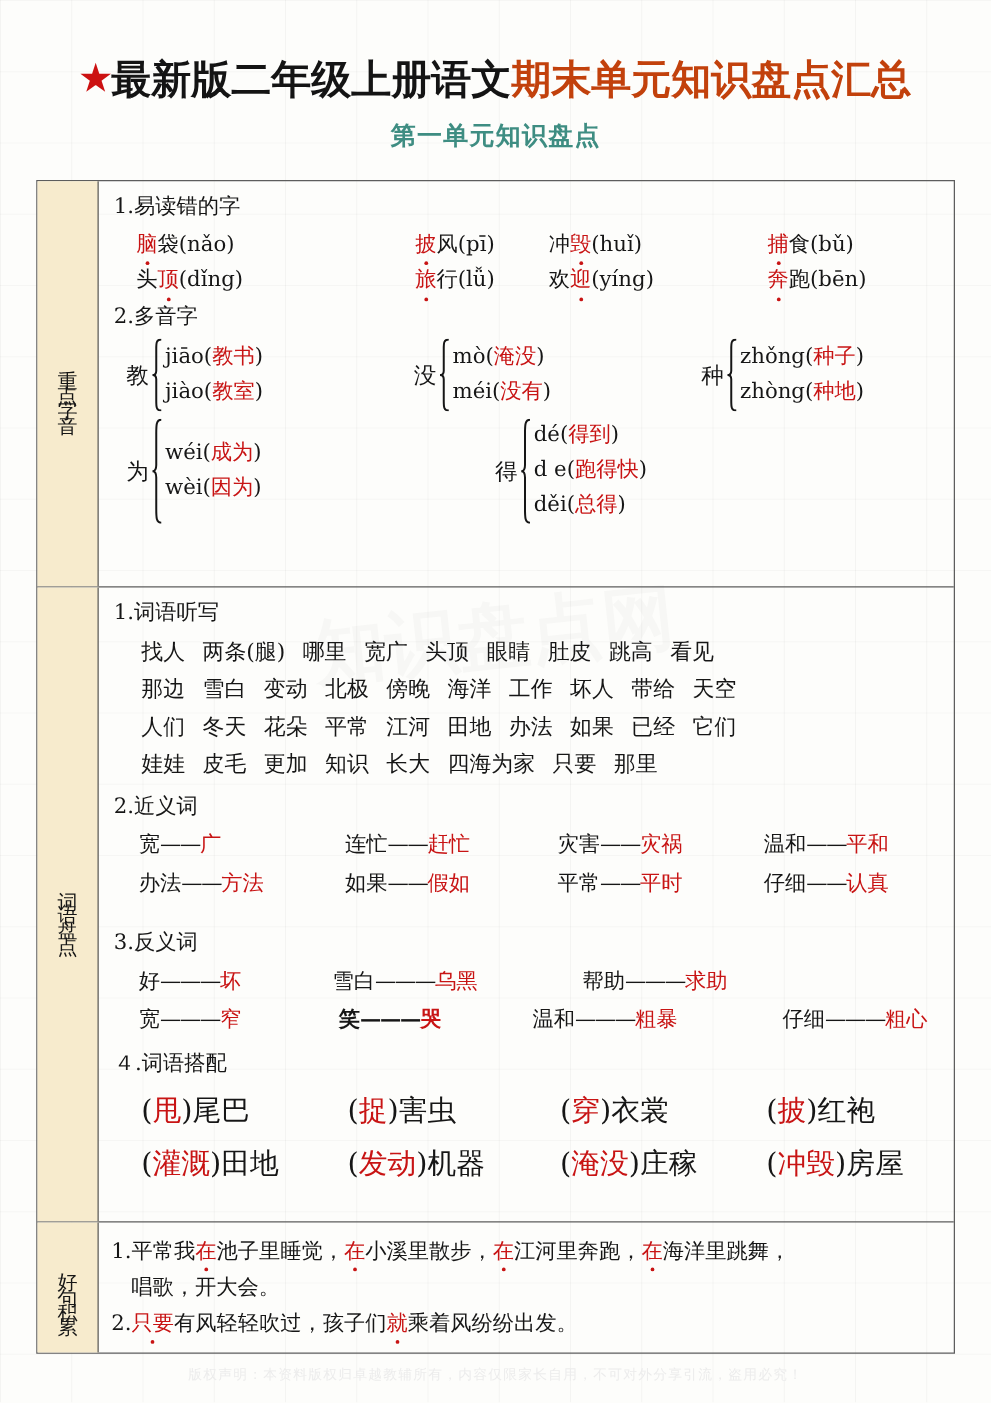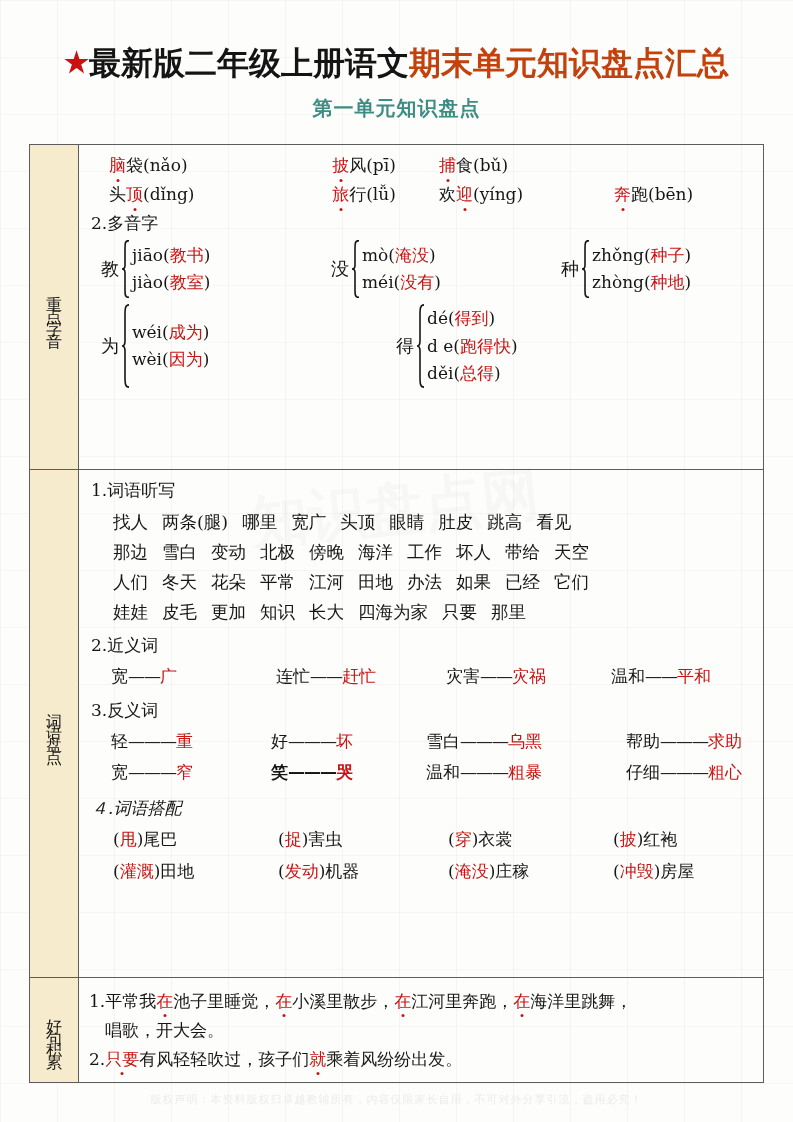--- a/index.html
+++ b/index.html
@@ -119,21 +119,21 @@
   
   .wlist{font-size:17.5px;line-height:1.72;margin-left:24px;letter-spacing:0px;white-space:nowrap;}
   .wlist span{display:inline-block;margin-right:14px;}
 
   
   .pairs{display:flex;margin-left:22px;font-size:17px;line-height:1.8;}
   .pairs > div{white-space:nowrap;}
   .dash{letter-spacing:-1px;}
 
   
-  .colls{display:flex;margin-left:24px;font-size:17px;line-height:1.85;}
+  .colls{display:flex;margin-left:24px;font-size:23px;line-height:1.85;}
   .colls > div{white-space:nowrap;}
 
   
   .sent{font-size:17px;line-height:1.65;margin:1px 0 1px 0;white-space:nowrap;}
   .sent.indent{margin-left:16px;}
 
   
   .footer{
     position:absolute;left:0;right:0;top:1092px;
     text-align:center;
@@ -167,23 +167,25 @@
   <div class="subtitle">第一单元知识盘点</div>
 
   <div class="wm">知识盘点网</div>
 
   <div class="tbl" id="tbl">
       <div class="sec" style="min-height: 324px;">
         <div class="label">
           <span class="vtext">重点字音</span>
         </div>
         <div class="body">
+          <div class="hdr">1.易读错的字</div>
           <div class="pgrid">
             <div class="c1"><span class="red dotu">脑</span><span>袋(nǎo)</span></div>
             <div class="c2"><span class="red dotu">披</span><span>风(pī)</span></div>
+            <div class="c3"><span>冲</span><span class="red dotu">毁</span><span>(huǐ)</span></div>
             <div class="c4"><span class="red dotu">捕</span><span>食(bǔ)</span></div>
           </div>
           <div class="pgrid">
             <div class="c1"><span>头</span><span class="red dotu">顶</span><span>(dǐng)</span></div>
             <div class="c2"><span class="red dotu">旅</span><span>行(lǚ)</span></div>
             <div class="c3"><span>欢</span><span class="red dotu">迎</span><span>(yíng)</span></div>
             <div class="c4"><span class="red dotu">奔</span><span>跑(bēn)</span></div>
           </div>
           <div class="hdr">2.多音字</div>
           <div class="polyrow">
@@ -263,34 +265,39 @@
           <div class="wlist"><span>那边</span><span>雪白</span><span>变动</span><span>北极</span><span>傍晚</span><span>海洋</span><span>工作</span><span>坏人</span><span>带给</span><span>天空</span></div>
           <div class="wlist"><span>人们</span><span>冬天</span><span>花朵</span><span>平常</span><span>江河</span><span>田地</span><span>办法</span><span>如果</span><span>已经</span><span>它们</span></div>
           <div class="wlist"><span>娃娃</span><span>皮毛</span><span>更加</span><span>知识</span><span>长大</span><span>四海为家</span><span>只要</span><span>那里</span></div>
           <div class="hdr" style="margin-top: 6px;">2.近义词</div>
           <div class="pairs">
             <div style="width: 165px;"><span>宽</span><span class="dash">——</span><span class="red">广</span></div>
             <div style="width: 170px;"><span>连忙</span><span class="dash">——</span><span class="red">赶忙</span></div>
             <div style="width: 165px;"><span>灾害</span><span class="dash">——</span><span class="red">灾祸</span></div>
             <div style="width: 160px;"><span>温和</span><span class="dash">——</span><span class="red">平和</span></div>
           </div>
-          <div class="hdr" style="margin-top: 6px;">3.反义词</div>
           <div class="pairs">
-            <div style="width: 160px;"><span>轻</span><span class="dash">———</span><span class="red">重</span></div>
+            <div style="width: 165px;"><span>办法</span><span class="dash">——</span><span class="red">方法</span></div>
+            <div style="width: 170px;"><span>如果</span><span class="dash">——</span><span class="red">假如</span></div>
+            <div style="width: 165px;"><span>平常</span><span class="dash">——</span><span class="red">平时</span></div>
+            <div style="width: 160px;"><span>仔细</span><span class="dash">——</span><span class="red">认真</span></div>
+          </div>
+          <div class="hdr" style="margin-top: 19px;">3.反义词</div>
+          <div class="pairs">
             <div style="width: 155px;"><span>好</span><span class="dash">———</span><span class="red">坏</span></div>
             <div style="width: 200px;"><span>雪白</span><span class="dash">———</span><span class="red">乌黑</span></div>
             <div style="width: 160px;"><span>帮助</span><span class="dash">———</span><span class="red">求助</span></div>
           </div>
           <div class="pairs">
             <div style="width: 160px;"><span>宽</span><span class="dash">———</span><span class="red">窄</span></div>
             <div style="width: 155px; font-weight: bold;"><span>笑</span><span class="dash">———</span><span class="red">哭</span></div>
             <div style="width: 200px;"><span>温和</span><span class="dash">———</span><span class="red">粗暴</span></div>
             <div style="width: 160px;"><span>仔细</span><span class="dash">———</span><span class="red">粗心</span></div>
           </div>
-          <div class="hdr" style="margin-top: 8px; font-style: italic;">４.词语搭配</div>
+          <div class="hdr" style="margin-top: 8px;">４.词语搭配</div>
           <div class="colls">
             <div style="width: 165px;"><span>(</span><span class="red">甩</span><span>)</span><span>尾巴</span></div>
             <div style="width: 170px;"><span>(</span><span class="red">捉</span><span>)</span><span>害虫</span></div>
             <div style="width: 165px;"><span>(</span><span class="red">穿</span><span>)</span><span>衣裳</span></div>
             <div style="width: 160px;"><span>(</span><span class="red">披</span><span>)</span><span>红袍</span></div>
           </div>
           <div class="colls">
             <div style="width: 165px;"><span>(</span><span class="red">灌溉</span><span>)</span><span>田地</span></div>
             <div style="width: 170px;"><span>(</span><span class="red">发动</span><span>)</span><span>机器</span></div>
             <div style="width: 165px;"><span>(</span><span class="red">淹没</span><span>)</span><span>庄稼</span></div>

